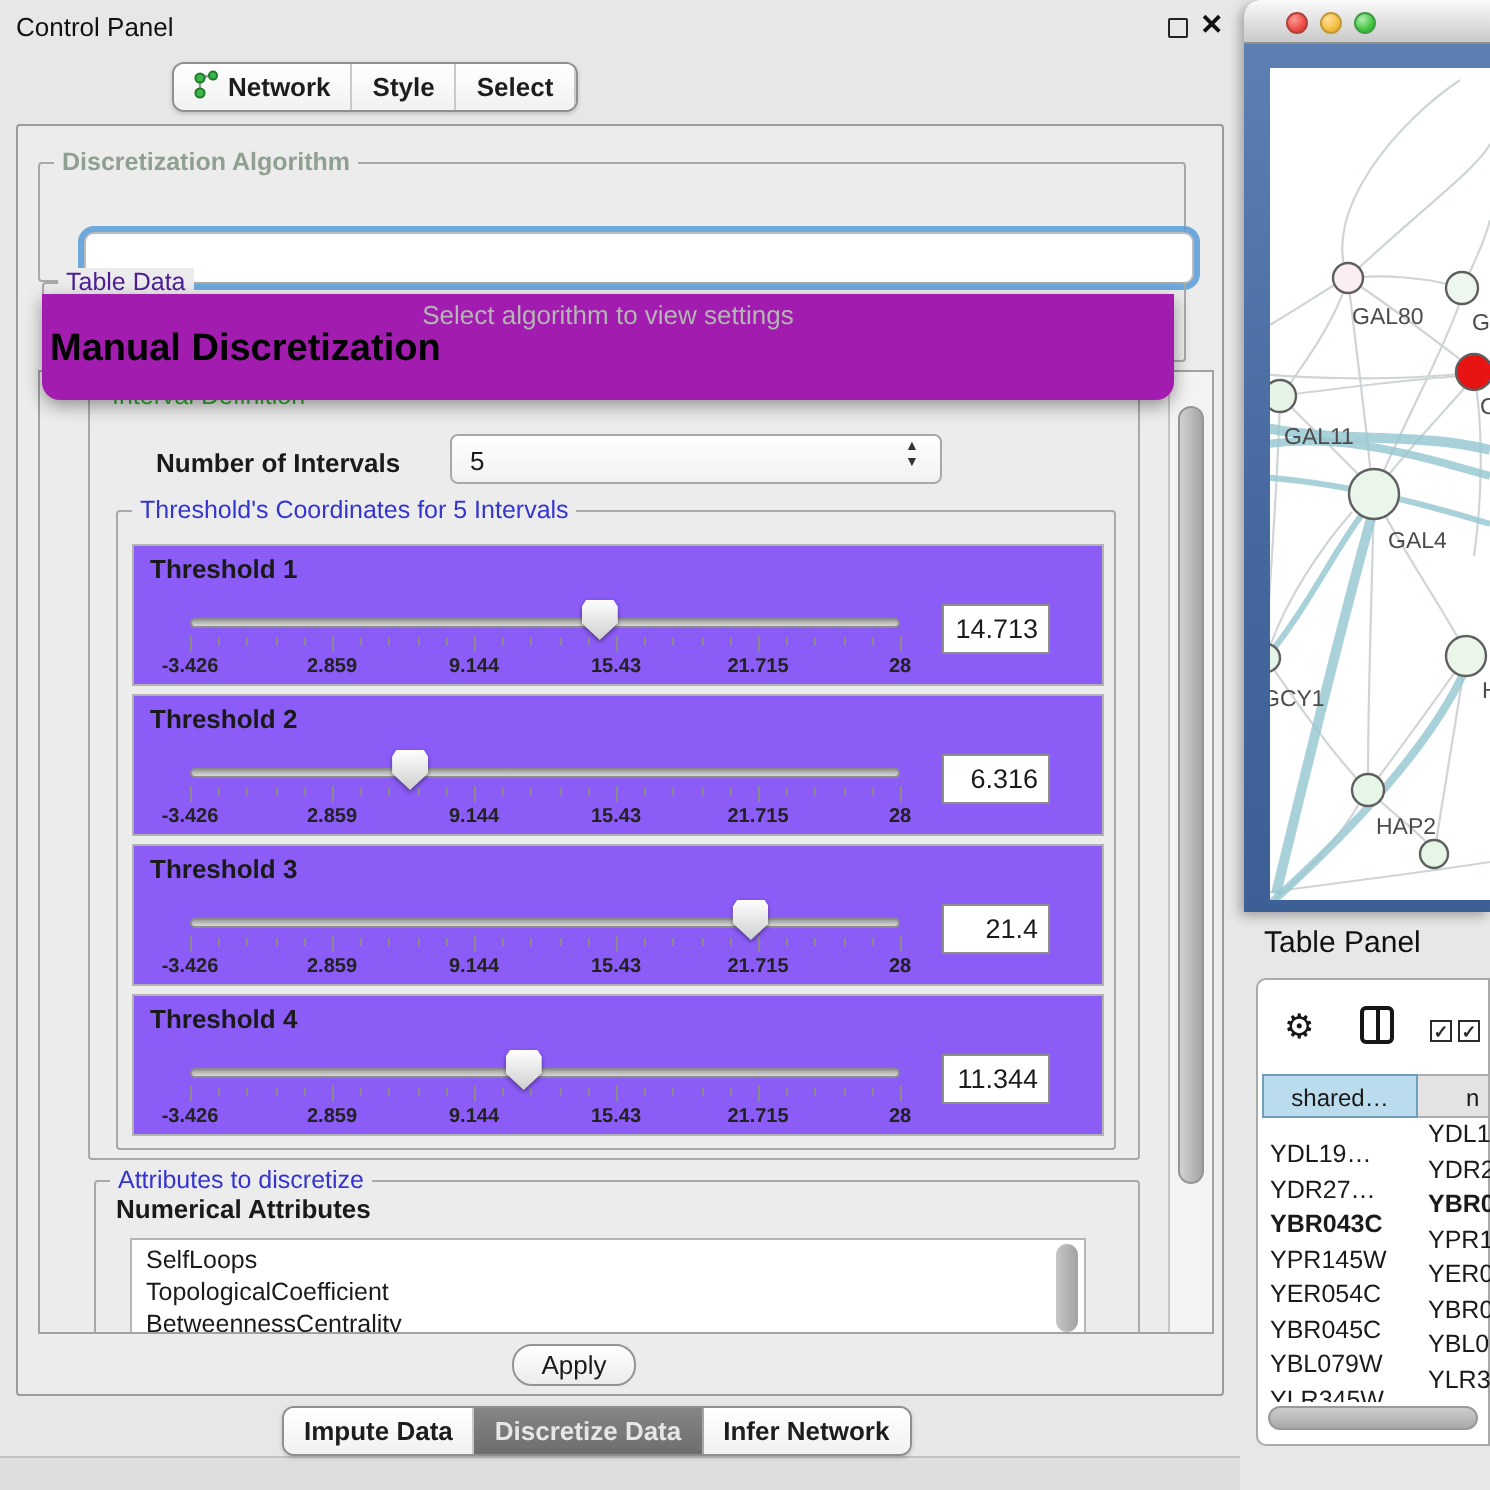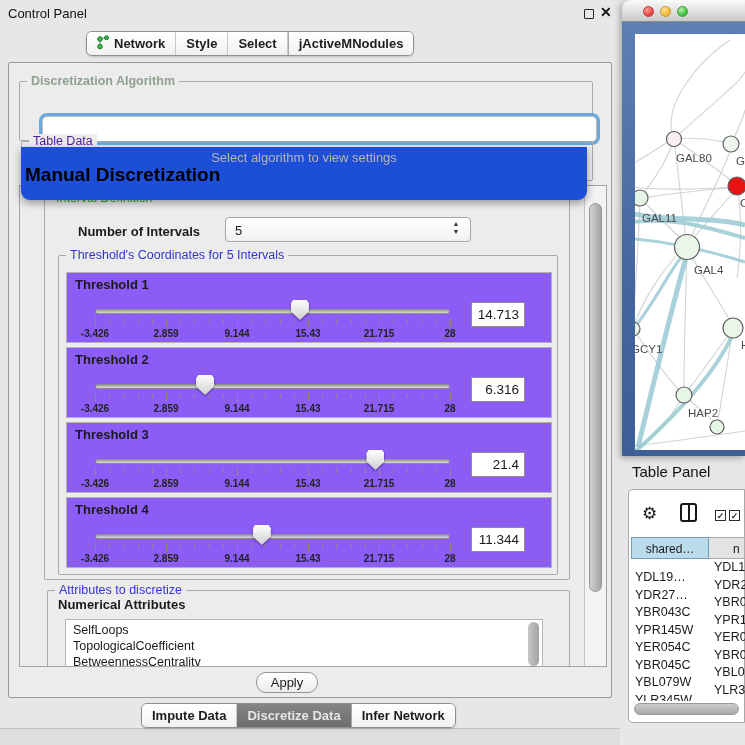--- a/index.html
+++ b/index.html
@@ -24,21 +24,21 @@
   #main-panel { left:8px; top:62px; width:604px; height:636px; background:#ececec; border:1px solid #9c9c9c; border-radius:2px; }
   .group { position:absolute; border:1px solid #a9a9a9; border-radius:2px; }
   .gtitle { position:absolute; top:-8px; left:7px; background:#ececec; padding:0 4px; font-size:12.5px; white-space:nowrap; }
   .gtitle.green { color:#2fae2f; }
   .gtitle.blue { color:#3434cf; }
   .gtitle.gray { color:#90a090; font-weight:bold; }
 
   #algo-group { left:10px; top:18px; width:574px; height:60px; }
   #algo-combo { position:absolute; left:22px; top:34px; width:555px; height:26px; background:#fff; border:1px solid #bbb; border-radius:5px; box-shadow:0 0 0 3px rgba(88,158,219,.85); }
 
-  #dropdown { left:12px; top:84px; width:566px; height:53px; background:#1d4ed8; border-radius:0 0 9px 9px; box-shadow:0 3px 9px rgba(0,0,0,.38); z-index:9; }
+  #dropdown { left:12px; top:84px; width:566px; height:53px; background:#a21caf; border-radius:0 0 9px 9px; box-shadow:0 3px 9px rgba(0,0,0,.38); z-index:9; }
   #dd-prompt { left:0; right:0; top:3px; text-align:center; font-size:13px; color:#b5b5b5; }
   .dd-item { position:absolute; left:4px; font-size:19px; color:#000; white-space:nowrap; }
   #dd-item-0 { top:17px; font-weight:bold; }
   #dd-item-1 { top:32px; }
 
   #tabledata-group { left:12px; top:78px; width:572px; height:40px; }
   #tabledata-combo { position:absolute; left:8px; top:10px; width:557px; height:23px; background:linear-gradient(#ffffff,#f2f2f2); border:1px solid #a8a8a8; border-radius:4px; font-size:13px; }
   #tabledata-value { position:absolute; left:10px; top:4px; }
   .spinner { position:absolute; right:9px; top:2px; width:10px; text-align:center; line-height:8px; font-size:7px; color:#333; }
 
@@ -121,23 +121,20 @@
           <circle cx="3" cy="11.5" r="2.3" fill="#3db54a" stroke="#1d7c2a"></circle>
           <circle cx="9.5" cy="2.8" r="2" fill="#3db54a" stroke="#1d7c2a"></circle>
         </svg></span>
       <span>Network</span>
     </div>
     <div class="tabseg sep">
       <span>Style</span>
     </div>
     <div class="tabseg sep">
       <span>Select</span>
-    </div>
-    <div class="tabseg edge">
-      <span>jActiveMNodules</span>
     </div>
   </div>
 
 <div class="abs" id="main-panel">
 
   <div class="group" id="algo-group">
     <span class="gtitle gray">Discretization Algorithm</span>
     <div id="algo-combo"></div>
   </div>
 
@@ -424,21 +421,21 @@
   </div>
   <div id="tp-rows">
       <div class="tp-row" style="top: 0px;">
         <span class="tp-c1">YDL19…</span>
         <span class="tp-c2">YDL1</span>
       </div>
       <div class="tp-row" style="top: 17.5px;">
         <span class="tp-c1">YDR27…</span>
         <span class="tp-c2">YDR2</span>
       </div>
-      <div class="tp-row" style="top: 35px;">
+      <div class="tp-row" style="top: 35px; font-weight: bold;">
         <span class="tp-c1">YBR043C</span>
         <span class="tp-c2">YBR0</span>
       </div>
       <div class="tp-row" style="top: 52.5px;">
         <span class="tp-c1">YPR145W</span>
         <span class="tp-c2">YPR1</span>
       </div>
       <div class="tp-row" style="top: 70px;">
         <span class="tp-c1">YER054C</span>
         <span class="tp-c2">YER0</span>

